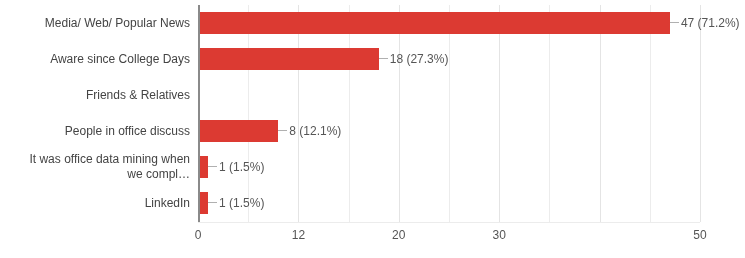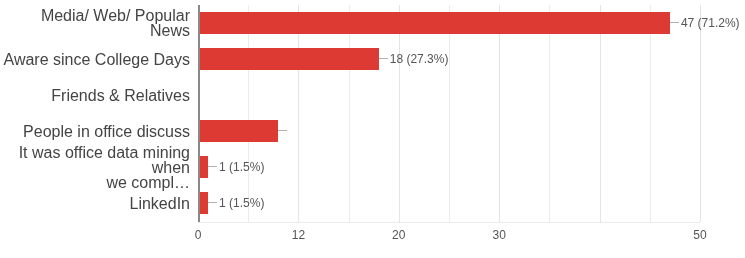--- a/index.html
+++ b/index.html
@@ -90,21 +90,21 @@
     white-space: nowrap;
     line-height: 18px;
   }
 
   
   .cat-label {
     position: absolute;
     right: 0;
     width: 190px;
     text-align: right;
-    font-size: 16px;
+    font-size: 12px;
     color: #444444;
     line-height: 15px;
     white-space: pre-line;
   }
 
   #cat-labels {
     position: absolute;
     left: 0;
     top: 5px;
     width: 194px;
@@ -182,20 +182,21 @@
         <div class="value-label" style="left: 482.88px;">47 (71.2%)</div>
       </div>
       <div class="row" style="top: 36px;">
         <div class="bar" title="Aware since College Days: 18 (27.3%)" style="width: 180.72px; background: rgb(220, 58, 50);"></div>
         <div class="leader" style="left: 180.72px;"></div>
         <div class="value-label" style="left: 191.72px;">18 (27.3%)</div>
       </div>
       <div class="row" style="top: 108px;">
         <div class="bar" title="People in office discuss: 8 (12.1%)" style="width: 80.32px; background: rgb(220, 58, 50);"></div>
         <div class="leader" style="left: 80.32px;"></div>
+        <div class="value-label" style="left: 91.32px;">8 (12.1%)</div>
       </div>
       <div class="row" style="top: 144px;">
         <div class="bar" title="It was called data mining when we compl…: 1 (1.5%)" style="width: 10.04px; background: rgb(220, 58, 50);"></div>
         <div class="leader" style="left: 10.04px;"></div>
         <div class="value-label" style="left: 21.04px;">1 (1.5%)</div>
       </div>
       <div class="row" style="top: 180px;">
         <div class="bar" title="LinkedIn: 1 (1.5%)" style="width: 10.04px; background: rgb(220, 58, 50);"></div>
         <div class="leader" style="left: 10.04px;"></div>
         <div class="value-label" style="left: 21.04px;">1 (1.5%)</div>

